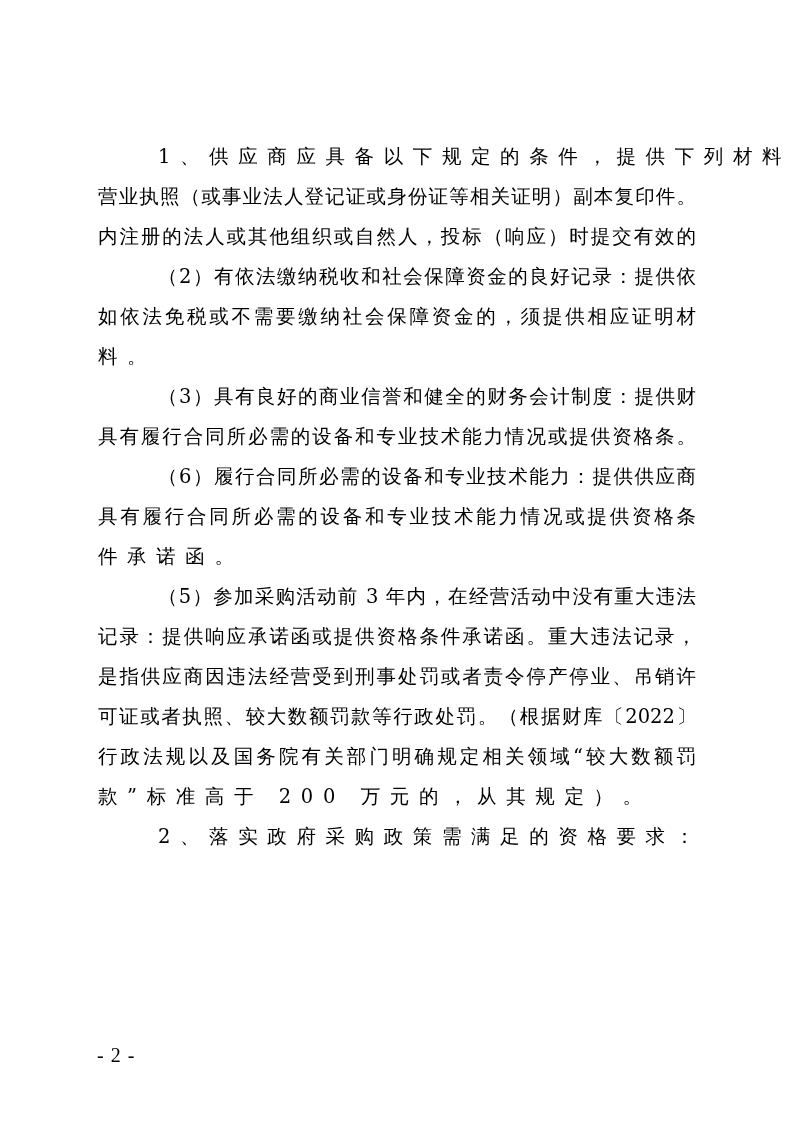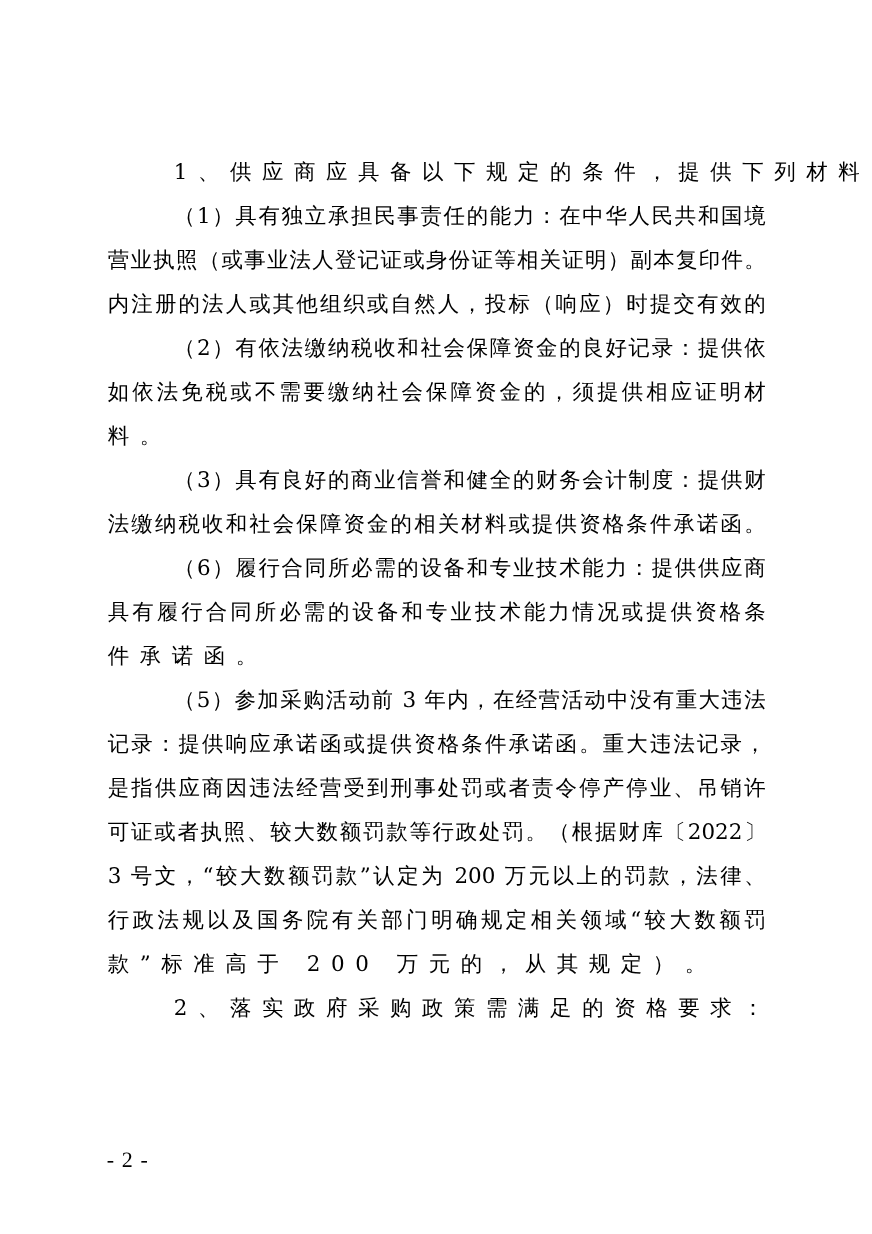--- a/index.html
+++ b/index.html
@@ -14,34 +14,32 @@
   .line.just.indent { width: 538px; }
   .page-number { position: absolute; left: 97px; top: 1044px; font-size: 20px;
                  font-family: "Liberation Serif", serif; letter-spacing: 1px; }
 </style>
 </head>
 <body>
 
 <div class="page">
   <div class="body-text">
     <div class="line indent">1、供应商应具备以下规定的条件，提供下列材料：</div>
-    <div class="line just indent">（1）具有独立承担民事责任的能力：在中华人民共和国境</div>
     <div class="line just">营业执照（或事业法人登记证或身份证等相关证明）副本复印件。</div>
     <div class="line just">内注册的法人或其他组织或自然人，投标（响应）时提交有效的</div>
     <div class="line just indent">（2）有依法缴纳税收和社会保障资金的良好记录：提供依</div>
     <div class="line just">如依法免税或不需要缴纳社会保障资金的，须提供相应证明材</div>
     <div class="line">料。</div>
     <div class="line just indent">（3）具有良好的商业信誉和健全的财务会计制度：提供财</div>
-    <div class="line just">法缴纳税收和社会保障资金的相关材料或提供资格条件承诺函。</div>
+    <div class="line just">具有履行合同所必需的设备和专业技术能力情况或提供资格条。</div>
     <div class="line just indent">（6）履行合同所必需的设备和专业技术能力：提供供应商</div>
     <div class="line just">具有履行合同所必需的设备和专业技术能力情况或提供资格条</div>
     <div class="line">件承诺函。</div>
     <div class="line just indent">（5）参加采购活动前 3 年内，在经营活动中没有重大违法</div>
     <div class="line just">记录：提供响应承诺函或提供资格条件承诺函。重大违法记录，</div>
     <div class="line just">是指供应商因违法经营受到刑事处罚或者责令停产停业、吊销许</div>
     <div class="line just">可证或者执照、较大数额罚款等行政处罚。（根据财库〔2022〕</div>
-    <div class="line just">3 号文，“较大数额罚款”认定为 200 万元以上的罚款，法律、</div>
     <div class="line just">行政法规以及国务院有关部门明确规定相关领域“较大数额罚</div>
     <div class="line">款”标准高于 200 万元的，从其规定）。</div>
     <div class="line indent">2、落实政府采购政策需满足的资格要求：</div>
   </div>
   <div class="page-number">- 2 -</div>
 </div>
 
 </body></html>

